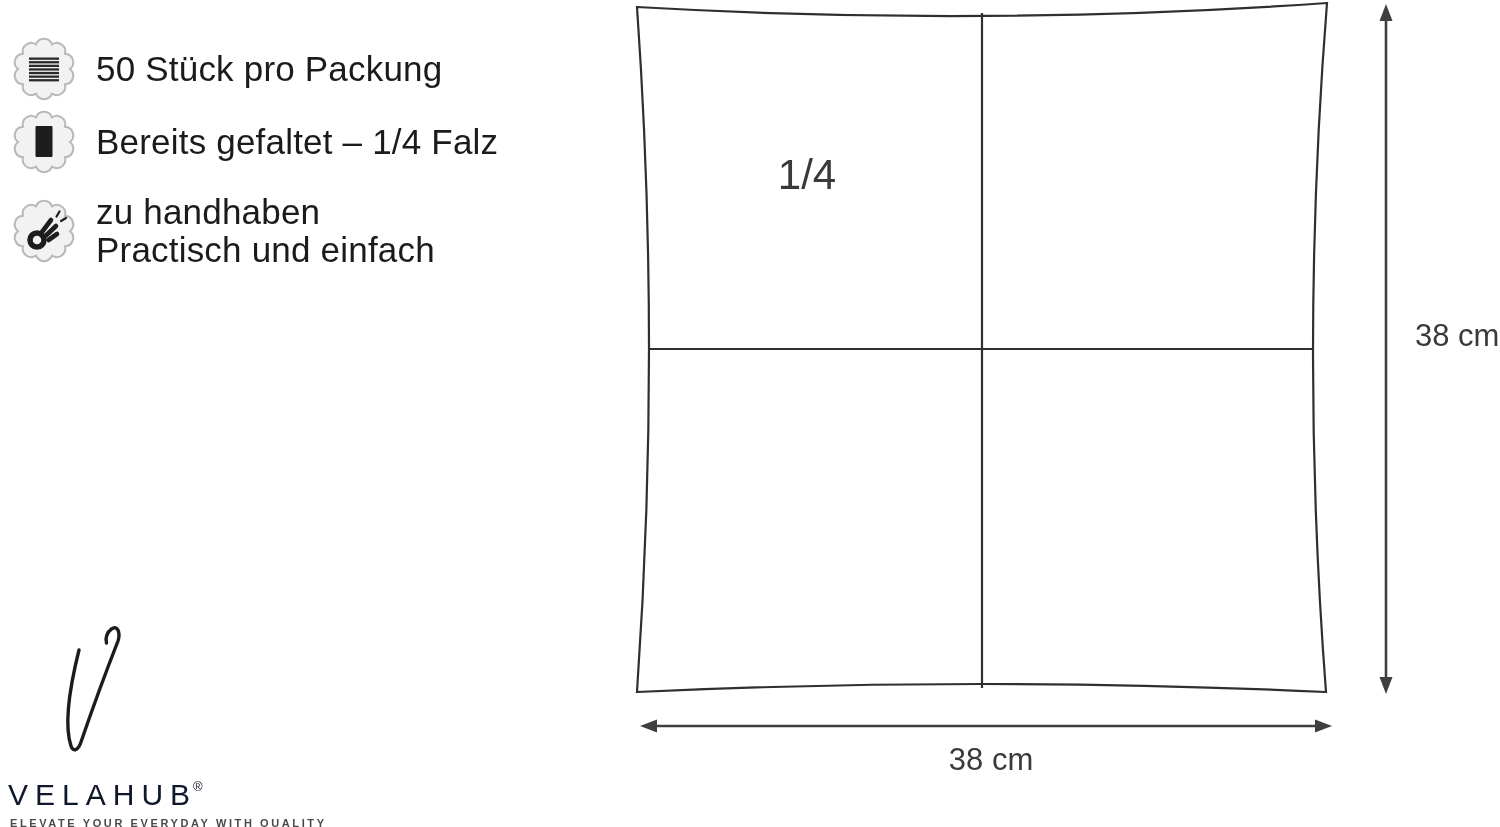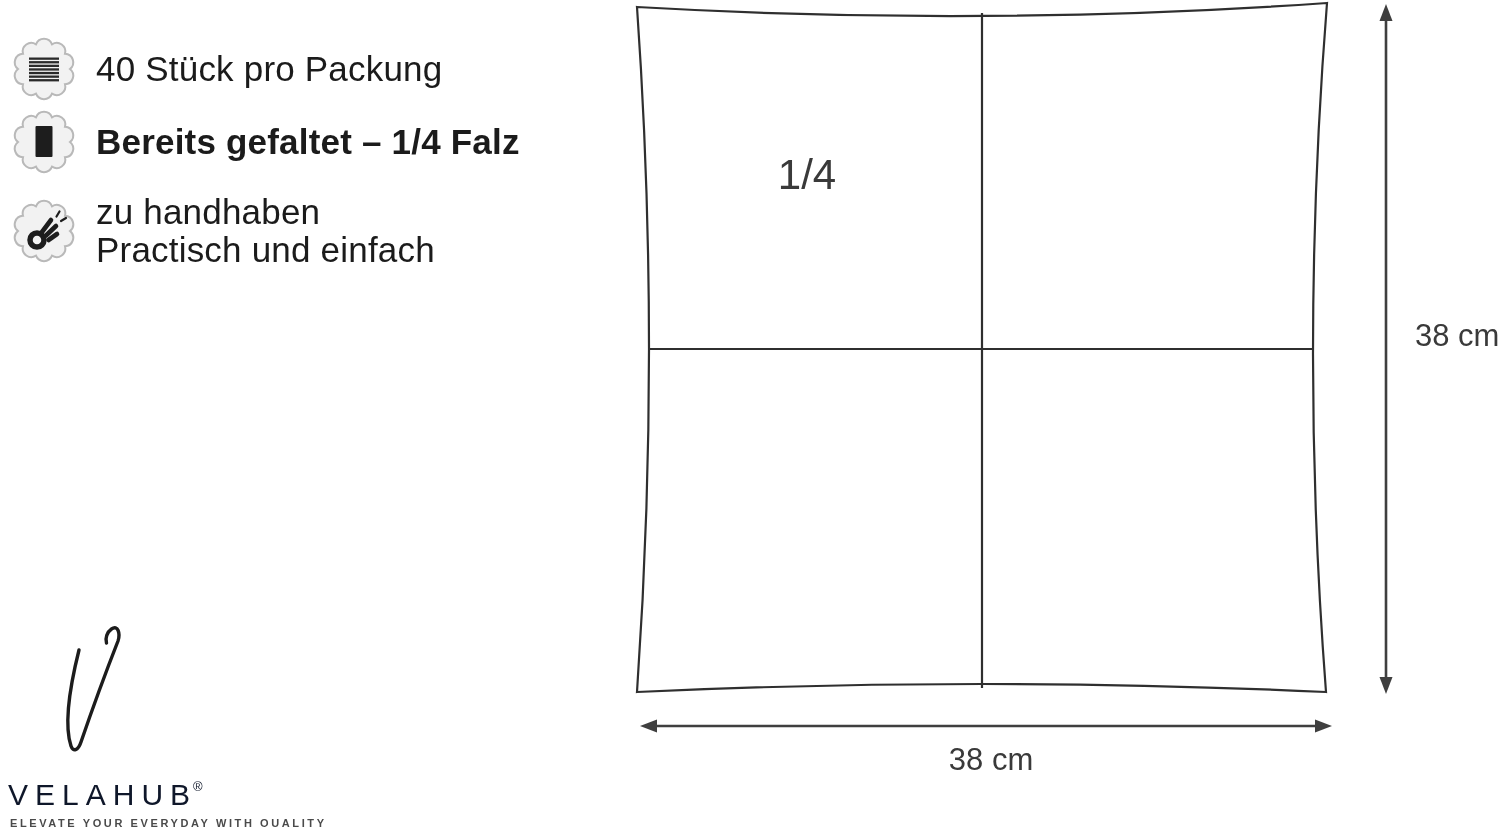--- a/index.html
+++ b/index.html
@@ -19,21 +19,21 @@
   .feature-row .badge { width: 64px; height: 64px; flex: 0 0 64px; }
   .feature-row .ftext {
     margin-left: 20px;
     font-size: 35px;
     line-height: 38px;
     color: #1b1b1b;
     letter-spacing: 0.2px;
     white-space: nowrap;
   }
   #feature-1 { top: 37px; }
-  #feature-2 { top: 110px; font-weight: bold; }
+  #feature-2 { top: 110px; }
   #feature-3 { top: 193px; }
 
   
   .diagram-svg { position: absolute; left: 600px; top: 0; width: 900px; height: 827px; }
   .diagram-svg text {
     font-family: "Liberation Sans", sans-serif;
     fill: #3a3a3a;
   }
 
   
@@ -64,21 +64,21 @@
       <g fill="#2a2a2a">
         <rect x="17" y="20.5" width="30" height="2.3"></rect>
         <rect x="17" y="24.1" width="30" height="2.3"></rect>
         <rect x="17" y="27.7" width="30" height="2.3"></rect>
         <rect x="17" y="31.3" width="30" height="2.3"></rect>
         <rect x="17" y="34.9" width="30" height="2.3"></rect>
         <rect x="17" y="38.5" width="30" height="2.3"></rect>
         <rect x="17" y="42.1" width="30" height="2.3"></rect>
       </g>
     </svg>
-    <div class="ftext">40 Stück pro Packung</div>
+    <div class="ftext">50 Stück pro Packung</div>
   </div>
 
   <div class="feature-row" id="feature-2">
     <svg class="badge" viewBox="0 0 64 64">
       <path d="M58,32 A8.6 8.6 0 0 1 53,47.3 A8.6 8.6 0 0 1 40,56.7 A8.6 8.6 0 0 1 24,56.7 A8.6 8.6 0 0 1 11,47.3 A8.6 8.6 0 0 1 6,32 A8.6 8.6 0 0 1 11,16.7 A8.6 8.6 0 0 1 24,7.3 A8.6 8.6 0 0 1 40,7.3 A8.6 8.6 0 0 1 53,16.7 A8.6 8.6 0 0 1 58,32 Z" fill="#f2f2f2" stroke="#b9b9b9" stroke-width="2"></path>
       <rect x="23.5" y="16" width="17" height="31" rx="1" fill="#1d1d1d"></rect>
     </svg>
     <div class="ftext">Bereits gefaltet – 1/4 Falz</div>
   </div>
 

